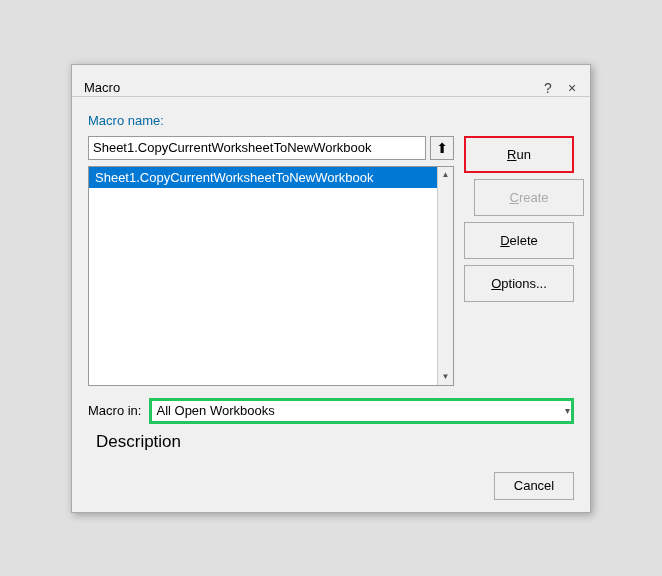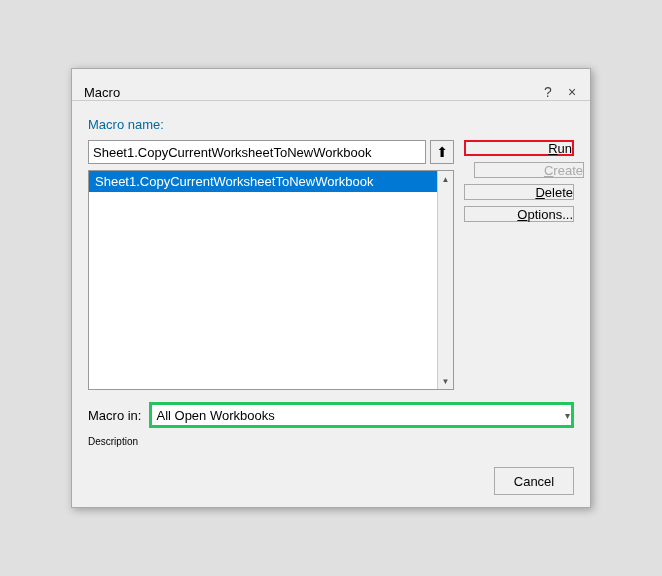--- a/index.html
+++ b/index.html
@@ -181,30 +181,30 @@
     }
 
     .scroll-track {
       flex: 1;
       width: 100%;
       background: #f0f0f0;
     }
 
     .action-btn {
       width: 110px;
-      height: 16px;
+      height: 37px;
       background: #f0f0f0;
       border: 1px solid #aaa;
       cursor: pointer;
       font-size: 13px;
       font-family: 'Segoe UI', Arial, sans-serif;
       text-align: center;
       display: flex;
       align-items: center;
-      justify-content: flex-end;
+      justify-content: center;
     }
 
     .action-btn:disabled {
       color: #aaa;
       cursor: default;
       margin-left: 10px;
     }
 
     .action-btn.run-btn {
       border: 2px solid #e81123;
@@ -249,22 +249,23 @@
 
     .select-arrow {
       position: absolute;
       right: 4px;
       pointer-events: none;
       font-size: 10px;
       color: #555;
     }
 
     .description-label {
-      font-size: 10px;
+      font-size: 17px;
       color: #000;
+      margin-left: 8px;
     }
 
     .dialog-footer {
       display: flex;
       justify-content: flex-end;
       padding: 8px 16px 12px 16px;
     }
 
     .cancel-btn {
       width: 80px;

